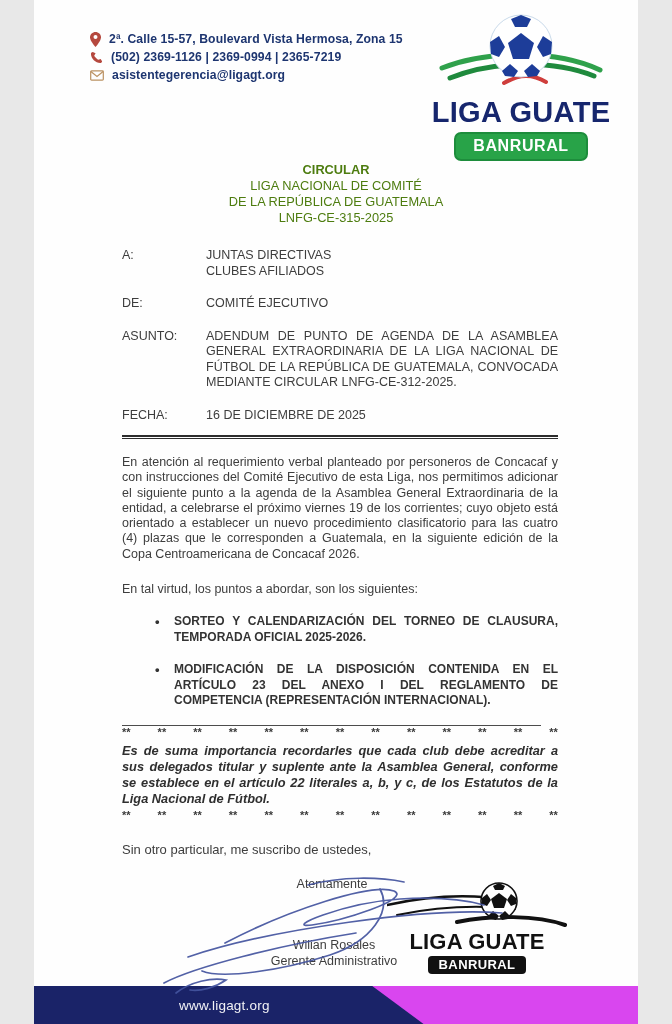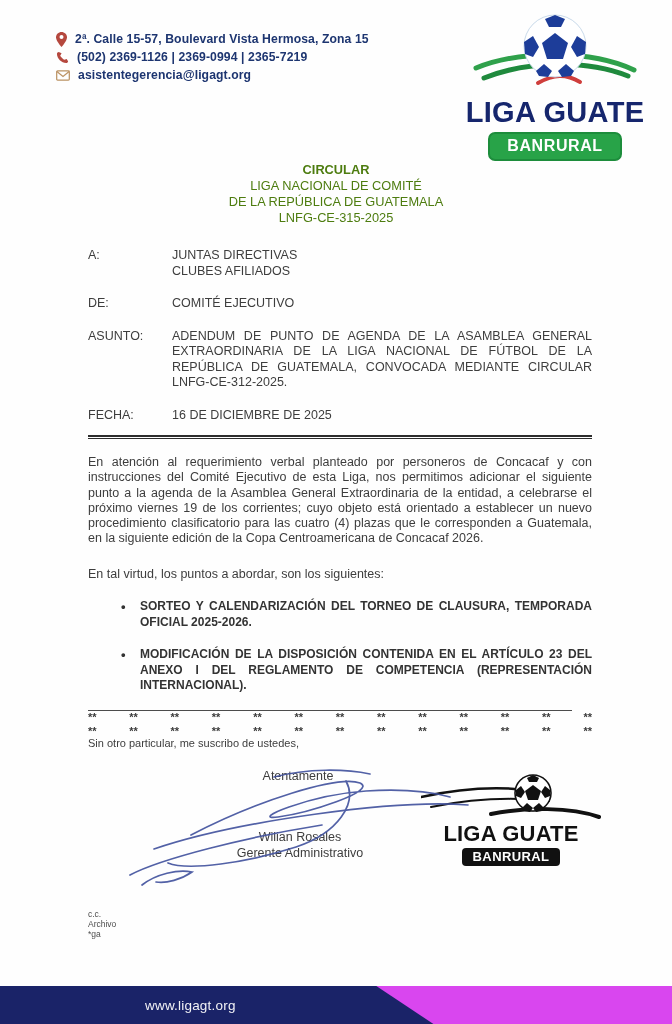--- a/index.html
+++ b/index.html
@@ -1,19 +1,19 @@
 <!DOCTYPE html>
 <html><head>
 <meta charset="utf-8">
 <style>
   * { margin: 0; padding: 0; box-sizing: border-box; }
   html,body { background: #e8e8e8; }
   .page {
     position: relative;
-    width: 672px; height: 1024px;
+    width: 604px; height: 1024px;
     margin: 0 auto;
     background: #fefefe;
     font-family: "Liberation Sans", sans-serif;
     color: #3d3d3d;
     overflow: hidden;
   }
   
   .letterhead { position: relative; height: 152px; }
   .contact { position: absolute; top: 30px; left: 56px; }
   .contact-row { display: flex; align-items: center; gap: 8px; height: 18px; }
@@ -52,21 +52,21 @@
   }
   .bullets li::before {
     content: "\2022"; position: absolute; left: 33px; top: 0; font-size: 13px;
   }
   
   .notice { margin-top: 16px; }
   .notice-line { width: 96%; border-top: 1.5px solid #4c4c4c; }
   .ast-row { display: flex; justify-content: space-between; font-size: 11px; font-weight: bold; color: #3a3a3a; line-height: 11px; margin-top: 1px; }
   .notice-text { margin-top: 5px; font-size: 12.8px; line-height: 16px; font-weight: bold; font-style: italic; color: #2f2f2f; text-align: justify; }
   .ast-bottom { margin-top: 3px; }
-  .closing { font-size: 11px; }
+  .closing { margin-top: 21px; font-size: 13px; }
   
   .sign-area { position: relative; height: 148px; margin-top: 4px; }
   .atentamente { position: absolute; top: 16px; left: 0; width: 420px; text-align: center; font-size: 12.5px; color: #3d3d3d; }
   .sig-svg { position: absolute; top: 10px; left: 8px; z-index: 3; }
   .name-block { position: absolute; top: 76px; left: 0; width: 424px; text-align: center; font-size: 12.5px; line-height: 16px; z-index: 2; }
   .stamp { position: absolute; top: 18px; right: -14px; width: 190px; text-align: center; color: #111; }
   .stamp-svg { margin-bottom: -4px; }
   .stamp-title { font-size: 22px; font-weight: 800; letter-spacing: 0.2px; line-height: 1; }
   .stamp-badge { display: inline-block; background: #111; color: #fff; font-size: 13px; font-weight: 800; padding: 1px 11px 2px; border-radius: 4px; margin-top: 3px; letter-spacing: 0.4px; }
   .stamp-sub { font-size: 15px; font-weight: 800; letter-spacing: 1.5px; margin-top: 2px; }
@@ -177,20 +177,21 @@
           <span>**</span>
           <span>**</span>
           <span>**</span>
           <span>**</span>
           <span>**</span>
           <span>**</span>
           <span>**</span>
           <span>**</span>
           <span>**</span>
         </div>
+      <div class="notice-text">Es de suma importancia recordarles que cada club debe acreditar a sus delegados titular y suplente ante la Asamblea General, conforme se establece en el artículo 22 literales a, b, y c, de los Estatutos de la Liga Nacional de Fútbol.</div>
       <div class="ast-row ast-bottom">
           <span>**</span>
           <span>**</span>
           <span>**</span>
           <span>**</span>
           <span>**</span>
           <span>**</span>
           <span>**</span>
           <span>**</span>
           <span>**</span>

